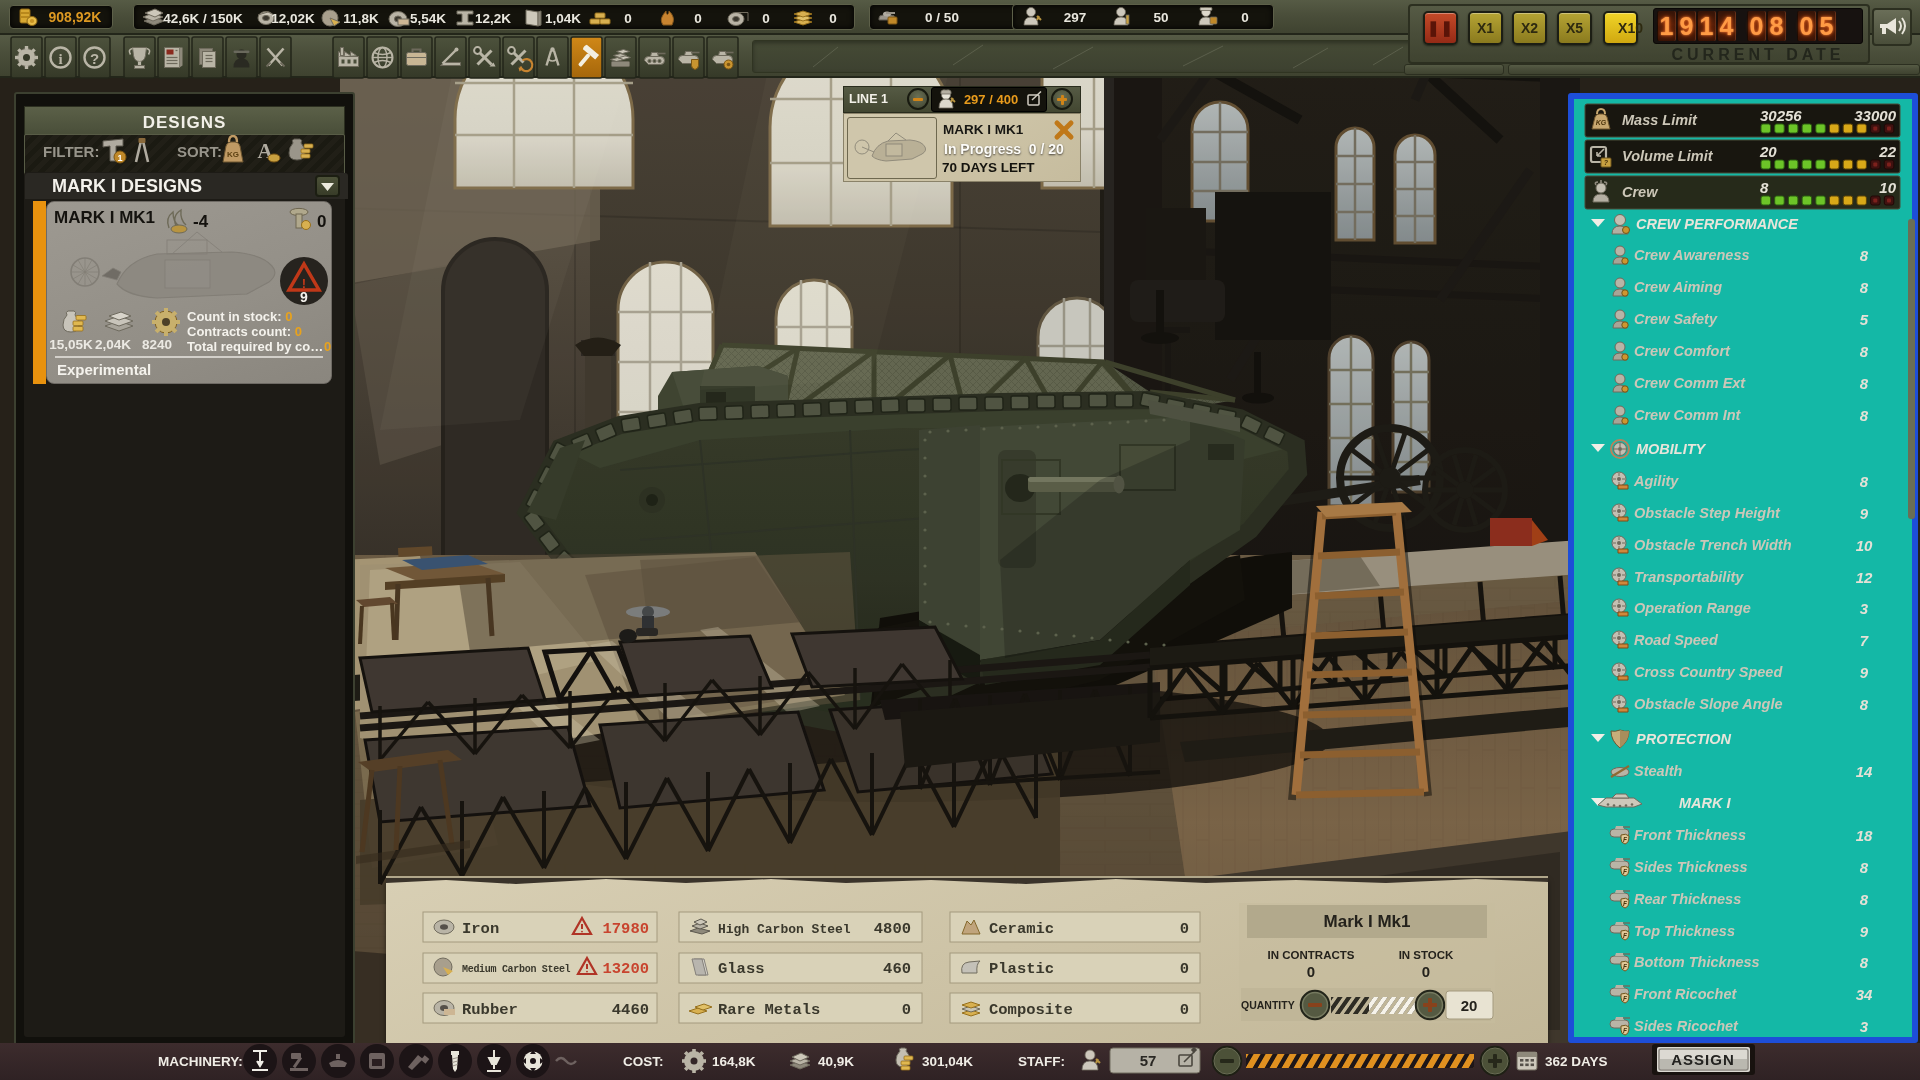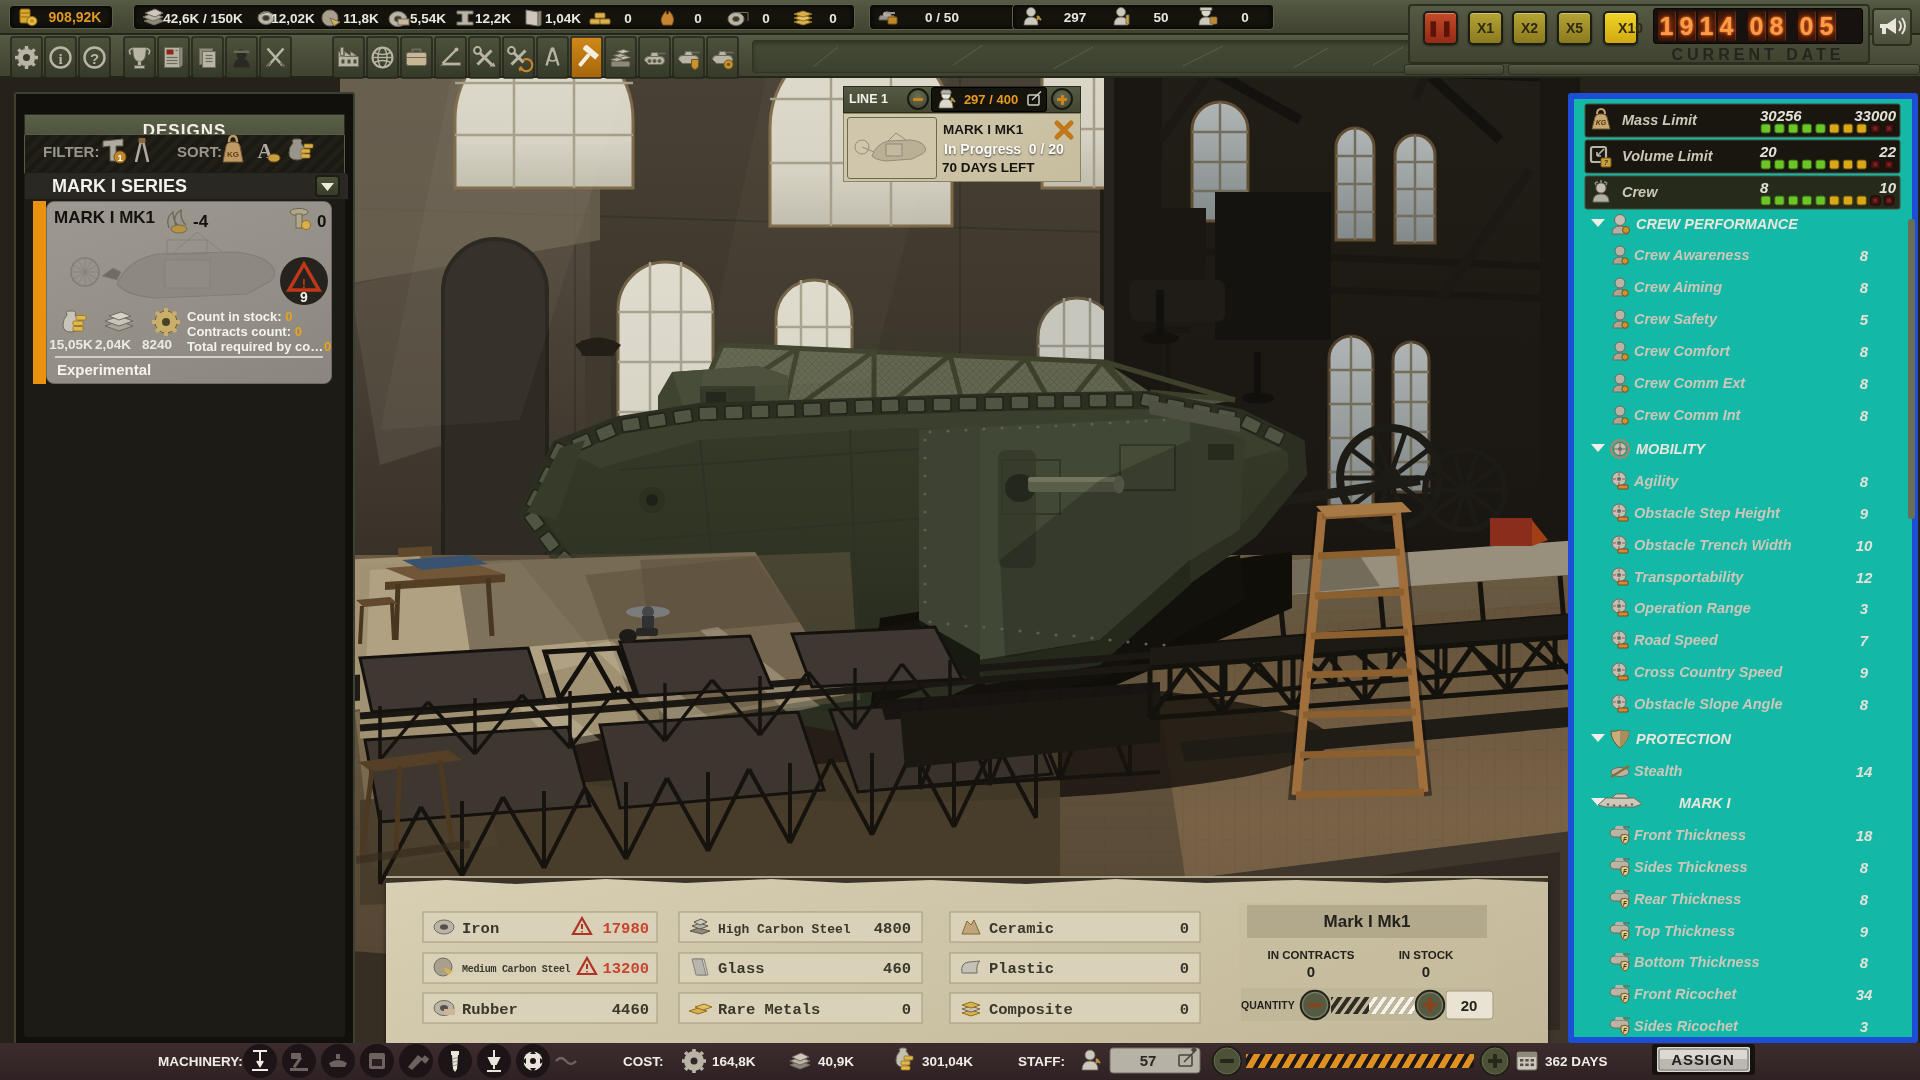--- a/index.html
+++ b/index.html
@@ -976,21 +976,21 @@
     <svg width="36" height="34" viewBox="0 0 36 34">
         <g fill="#e8e5da">
           <path d="M6 14 L13 14 L22 8 L22 24 L13 18 L6 18 Z"></path>
           <rect x="8" y="18" width="4" height="6"></rect>
           <path d="M25 11 Q29 16 25 21 M28 8 Q34 16 28 24" stroke="#e8e5da" stroke-width="2" fill="none"></path>
         </g>
       </svg>
   </div>
 
   <div id="leftpanel" class="abs" style="left:14px;top:92px;width:341px;height:955px;background:#11100c;border:2px solid #3c4030;border-radius:3px;">
-    <div style="position:absolute;left:8px;top:20px;right:8px;height:33px;background:linear-gradient(180deg,#5b6048,#474c37);border:1px solid #2c2f20;text-align:center;color:#f2f0e8;font-weight:bold;font-size:17px;letter-spacing:1px;line-height:31px;">DESIGNS</div>
+    <div style="position:absolute;left:8px;top:12px;right:8px;height:33px;background:linear-gradient(180deg,#5b6048,#474c37);border:1px solid #2c2f20;text-align:center;color:#f2f0e8;font-weight:bold;font-size:17px;letter-spacing:1px;line-height:31px;">DESIGNS</div>
     <div style="position:absolute;left:8px;top:40px;right:8px;height:50px;background:repeating-linear-gradient(135deg,#211f17 0 5px,#1b1a12 5px 10px);border:1px solid #585c46;border-radius:2px;">
       <svg width="323" height="32" viewBox="0 0 323 32">
         <text x="18" y="22" fill="#97948a" font-weight="bold" font-size="15" font-family="Liberation Sans">FILTER:</text>
         <g transform="translate(78,4)">
             <path d="M0 2 L20 0 L20 7 L13 7 L13 22 L7 22 L7 7 L0 8 Z" fill="#b0aba0" stroke="#5c584e"></path>
             <circle cx="17" cy="18" r="6" fill="#c08828" stroke="#7c5614"></circle>
             <text x="17" y="22" font-size="9" fill="#fff" text-anchor="middle" font-weight="bold">1</text>
           </g>
         <g transform="translate(108,3)">
             <circle cx="9" cy="3" r="2.6" fill="#b0aba0"></circle>
@@ -1012,21 +1012,21 @@
             <g fill="#d8b050" stroke="#97701c" stroke-width="0.8">
               <rect x="14" y="12" width="9" height="4" rx="1"></rect>
               <rect x="14" y="17" width="9" height="4" rx="1"></rect>
               <rect x="17" y="7" width="9" height="4" rx="1"></rect>
             </g>
           </g>
       </svg>
     </div>
     <div style="position:absolute;left:8px;top:78px;right:8px;bottom:8px;background:#1d1b16;border-radius:3px;"></div>
     <div style="position:absolute;left:9px;top:79px;width:323px;height:26px;background:#2a2823;border-radius:3px 3px 0 0;"></div>
-    <div style="position:absolute;left:36px;top:82px;color:#f4f2ec;font-weight:bold;font-size:18px;">MARK I SERIES</div>
+    <div style="position:absolute;left:36px;top:82px;color:#f4f2ec;font-weight:bold;font-size:18px;">MARK I DESIGNS</div>
     <div style="position:absolute;left:299px;top:81px;width:25px;height:22px;background:linear-gradient(180deg,#4c5138,#383c28);border:2px solid #1c1e12;border-radius:4px;">
       <svg width="21" height="18">
           <path d="M4 6 L17 6 L10.5 14 Z" fill="#eceade"></path>
         </svg>
     </div>
 
     <div style="position:absolute;left:17px;top:107px;width:13px;height:183px;background:#e8920e;"></div>
     <div style="position:absolute;left:30px;top:107px;width:286px;height:183px;background:linear-gradient(160deg,#9d9991 0%,#938f87 60%,#8a867e 100%);border-radius:8px;border:1px solid #6e6a64;">
       <div style="position:absolute;left:7px;top:6px;color:#14120e;font-weight:bold;font-size:17px;">MARK I MK1</div>
       <svg width="284" height="181" viewBox="0 0 284 181">

